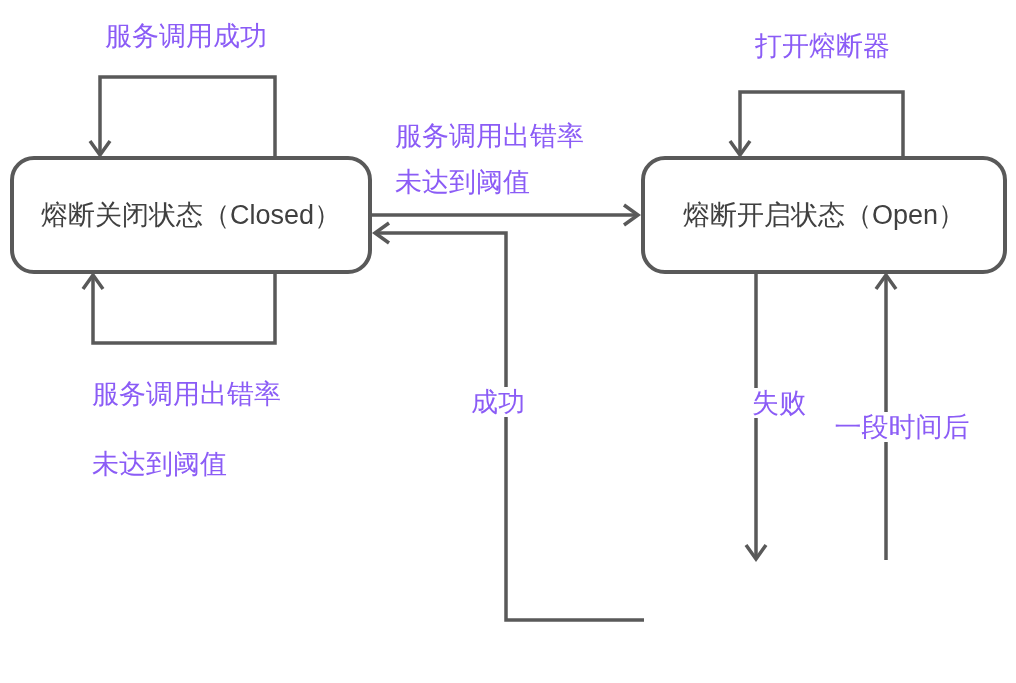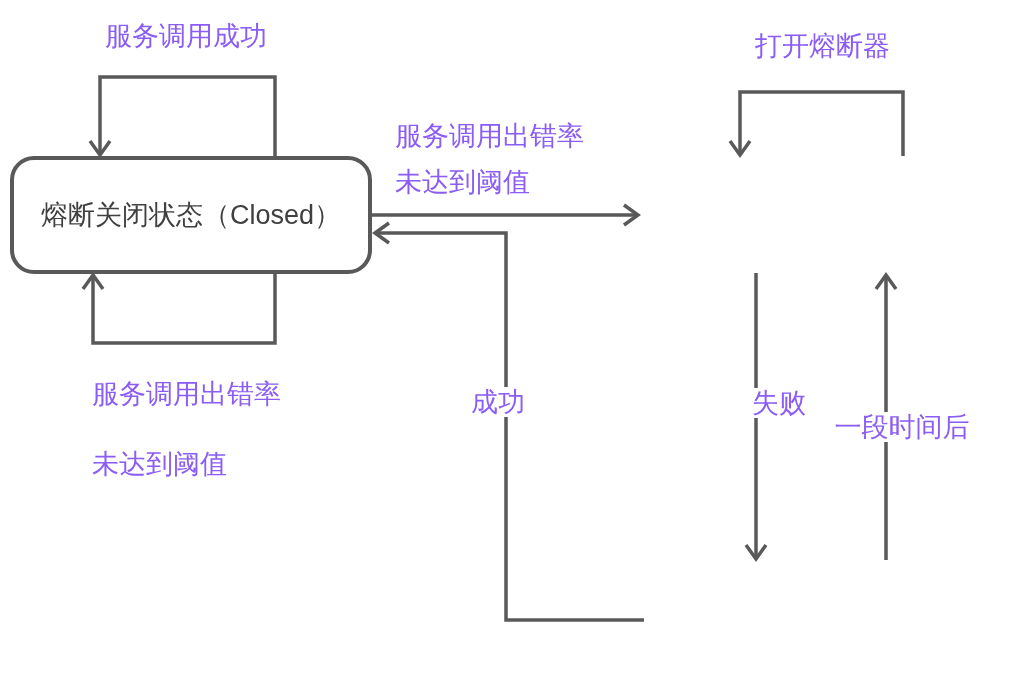--- a/index.html
+++ b/index.html
@@ -96,20 +96,23 @@
         <path d="M886,560 L886,277"></path>
         <path d="M876,289 L886,275 L896,289"></path>
       </g>
     </g>
   </svg>
 
   <div class="node node-closed">
     <span>熔断关闭状态（Closed）</span>
   </div>
 
+  <div class="node node-open">
+    <span>熔断开启状态（Open）</span>
+  </div>
 
 
   <div class="label" style="left:105px; top:21px;">服务调用成功</div>
 
   <div class="label" style="left:755px; top:31px;">打开熔断器</div>
 
   <div class="label" style="left:395px; top:121px;">服务调用出错率</div>
   <div class="label" style="left:395px; top:167px;">未达到阈值</div>
 
   <div class="label" style="left:92px; top:379px;">服务调用出错率</div>

